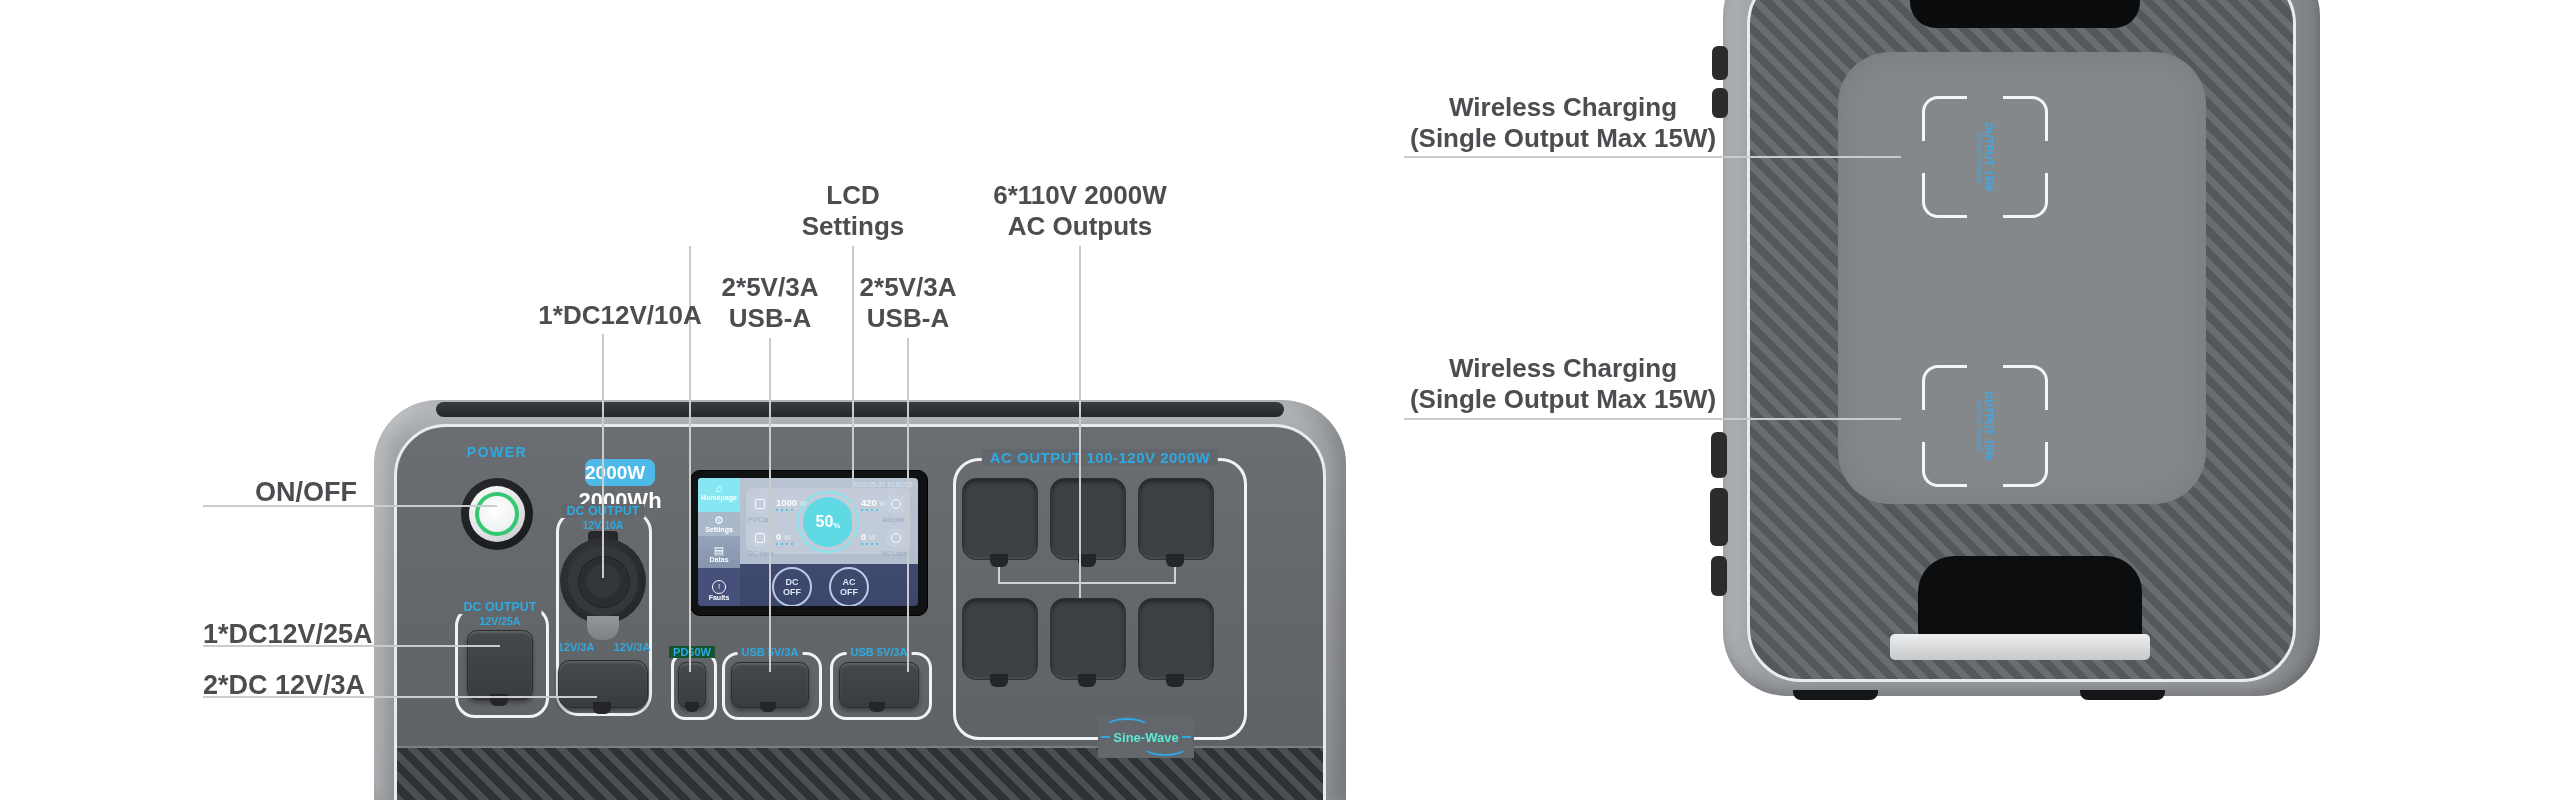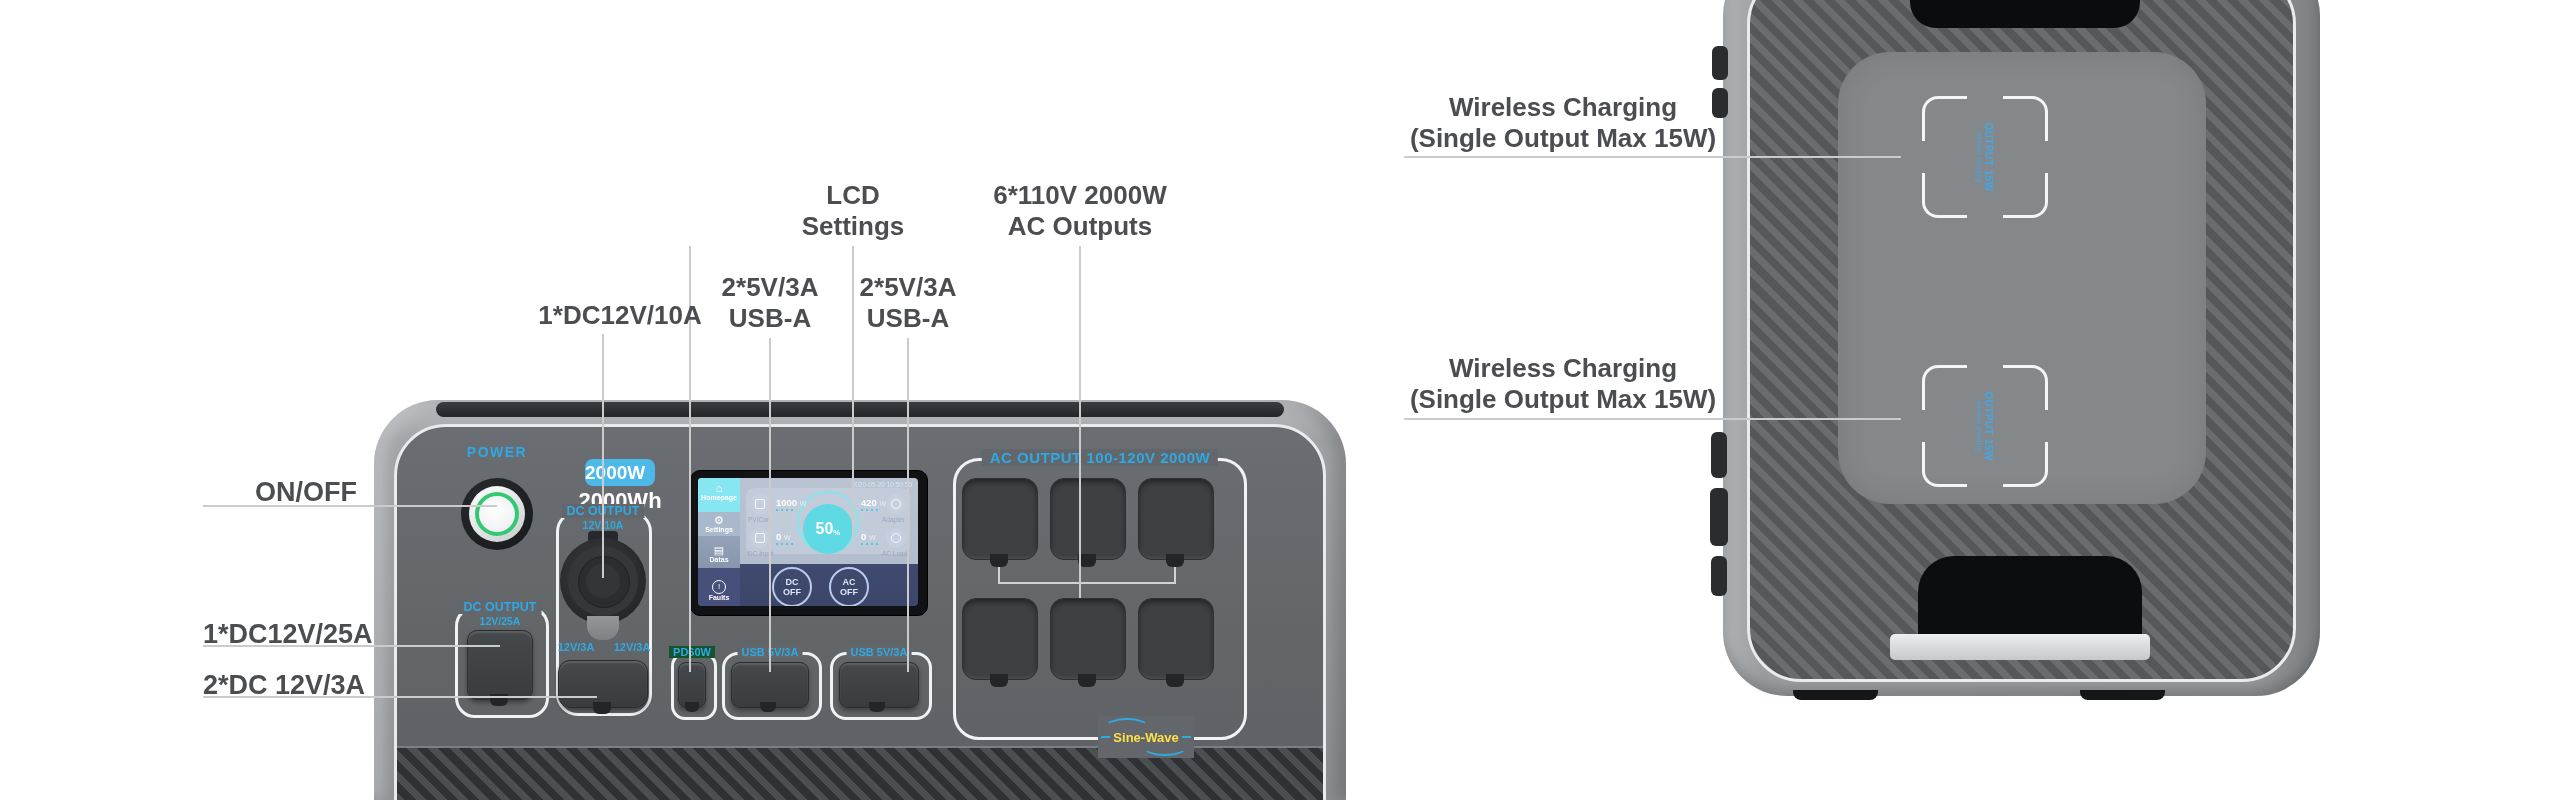--- a/index.html
+++ b/index.html
@@ -52,21 +52,21 @@
   .val{position:absolute;color:#fff;font-weight:bold;font-size:9.5px;white-space:nowrap;}
   .unit{font-size:7px;color:#e4ecf6;font-weight:normal;}
   .dots{position:absolute;width:20px;height:2px;
         background:repeating-linear-gradient(90deg,#4fc7e8 0 2px,transparent 2px 5px);}
   .slabel{position:absolute;color:#9aa8bf;font-size:6.5px;white-space:nowrap;}
   .offbtn{position:absolute;width:36px;height:36px;border-radius:50%;border:2px solid #b9cbe8;
           color:#dbe7f6;font-size:9px;font-weight:bold;line-height:1.15;display:flex;
           align-items:center;justify-content:center;text-align:center;width:36px;}
   .offbtn span{width:24px;}
   
-  .sine{position:absolute;background:#63666a;z-index:8;color:#fde047;font-weight:bold;font-size:13px;
+  .sine{position:absolute;background:#63666a;z-index:8;color:#5eead4;font-weight:bold;font-size:13px;
         display:flex;align-items:center;justify-content:center;}
   .arc{position:absolute;width:42px;height:16px;border:2px solid #2fa9e2;border-radius:50%;}
   .arc.top{border-bottom-color:transparent;border-left-color:transparent;border-right-color:transparent;left:6px;top:2px;}
   .arc.bot{border-top-color:transparent;border-left-color:transparent;border-right-color:transparent;right:6px;bottom:2px;}
   .dash{display:inline-block;width:9px;height:2px;background:#2fa9e2;margin:0 3px;}
   
   .shell-r{position:absolute;border-radius:64px;
            background:linear-gradient(90deg,#b0b3b6 0%,#9b9ea1 7%,#97999c 88%,#7b7e81 100%);
            box-shadow:inset 0 -8px 12px rgba(0,0,0,.18);}
   .face-r{position:absolute;border:3px solid #e9ecee;border-radius:54px;
@@ -163,21 +163,21 @@
     </div>
     <div class="mi" style="top:97px;">
       <span class="ic" style="display:inline-block;width:12px;height:12px;border:1px solid #fff;border-radius:50%;font-size:8px;line-height:12px;">!</span>
       <span class="ml">Faults</span>
     </div>
 
     <div class="abs" style="left:48px;top:10px;width:164px;height:66px;background:rgba(210,218,228,.45);border-radius:8px;"></div>
     <div class="val" style="right:6px;top:3px;font-weight:normal;font-size:6.5px;color:#d7e7f4;">2020-05-20 10:50:50</div>
 
     <div class="abs" style="left:99px;top:13px;width:58px;height:58px;border-radius:50%;border:2px solid #83e6ee;"></div>
-    <div class="abs" style="left:105px;top:26px;width:50px;height:50px;border-radius:50%;background:#5fd9e4;display:flex;align-items:center;justify-content:center;">
+    <div class="abs" style="left:105px;top:19px;width:50px;height:50px;border-radius:50%;background:#5fd9e4;display:flex;align-items:center;justify-content:center;">
       <span style="color:#fff;font-weight:bold;font-size:16px;">50</span>
         <span style="color:#fff;font-size:8px;font-weight:bold;margin-top:6px;">%</span>
     </div>
 
     <div class="chip" style="left:52px;top:16px;"></div>
     <div class="val" style="left:78px;top:19px;"><span>1000</span> <span class="unit">W</span></div>
     <div class="dots" style="left:78px;top:31px;"></div>
     <div class="slabel" style="left:50px;top:38px;">PV/Car</div>
     <div class="chip" style="left:52px;top:50px;"></div>
     <div class="val" style="left:78px;top:53px;"><span>0</span> <span class="unit">W</span></div>

